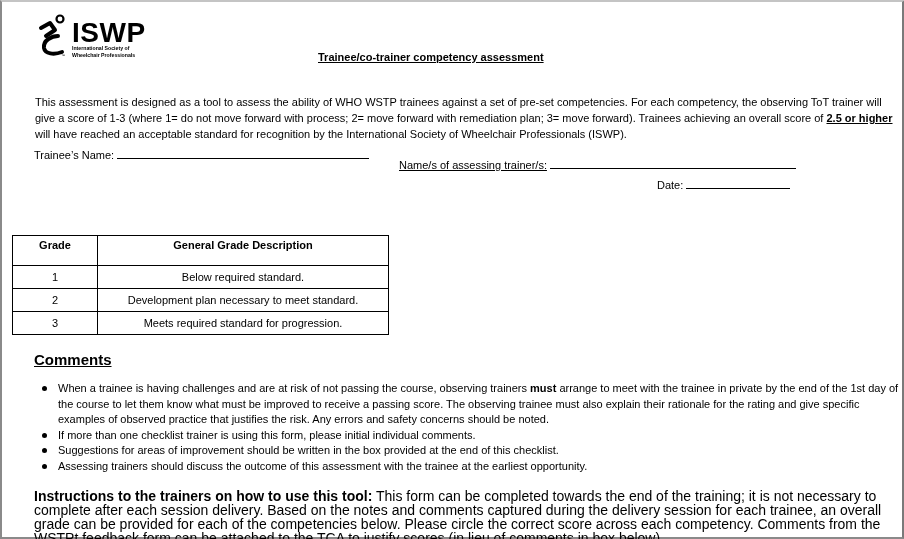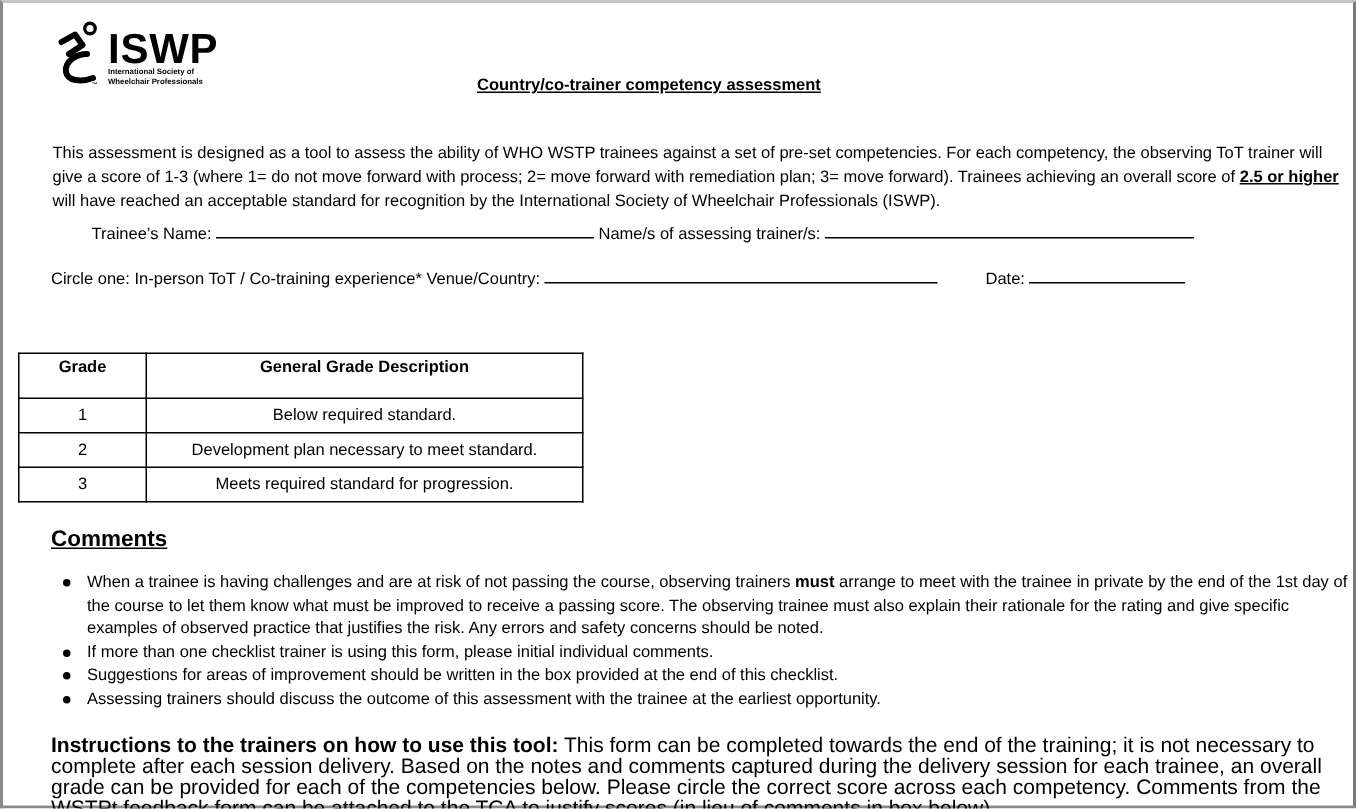--- a/index.html
+++ b/index.html
@@ -62,36 +62,33 @@
       <path d="M20 22 C 14 22, 5 26, 6 34 C 7 40, 16 41, 24 38" fill="none" stroke="#000" stroke-width="4" stroke-linecap="round"></path>
     </svg>
     <span class="logo-word">ISWP</span>
     <div class="logo-sub">
       <div>International Society of</div>
       <div>Wheelchair Professionals</div>
     </div>
     <span class="logo-tm">™</span>
   </div>
 
-  <div class="abs title">Country/co-trainer competency assessment</div>
+  <div class="abs title">Trainee/co-trainer competency assessment</div>
 
   <div class="abs intro">
     <span>This assessment is designed as a tool to assess the ability of WHO WSTP trainees against a set of pre-set competencies. For each competency, the observing ToT trainer will give a score of 1-3 (where 1= do not move forward with process; 2= move forward with remediation plan; 3= move forward). Trainees achieving an overall score of </span><span class="u">2.5 or higher</span><span> will have reached an acceptable standard for recognition by the International Society of Wheelchair Professionals (ISWP).</span>
   </div>
 
-  <div class="abs field-row" style="left:32px; top:146px;margin-left:27px;">
+  <div class="abs field-row" style="left:32px; top:146px;">
     <span>Trainee’s Name:</span><span class="line" style="width:252px;"></span>
   </div>
-  <div class="abs field-row" style="left:397px; top:146px;">
+  <div class="abs field-row" style="left:397px; top:156px;text-decoration:underline;">
     <span>Name/s of assessing trainer/s:</span><span class="line" style="width:246px;"></span>
   </div>
 
-  <div class="abs field-row" style="left:32px; top:176px;">
-    <span>Circle one: In-person ToT / Co-training experience* Venue/Country:</span><span class="line" style="width:262px;"></span>
-  </div>
   <div class="abs field-row" style="left:655px; top:176px;">
     <span>Date:</span><span class="line" style="width:104px;"></span>
   </div>
 
 
   <table class="grades">
     <thead>
       <tr>
         <th>Grade</th>
         <th>General Grade Description</th>

